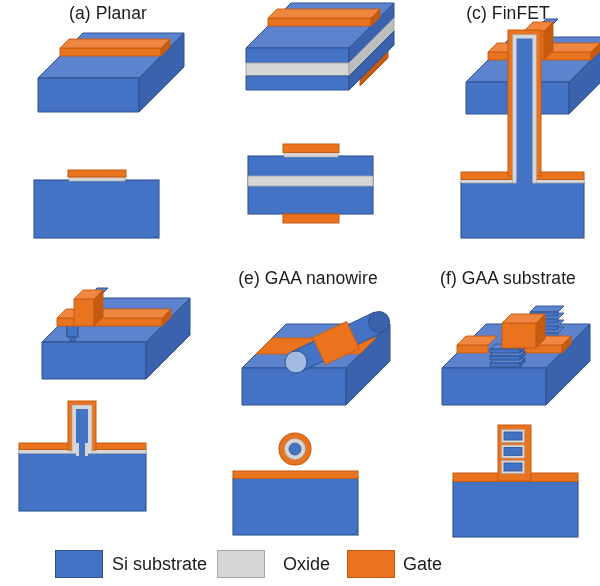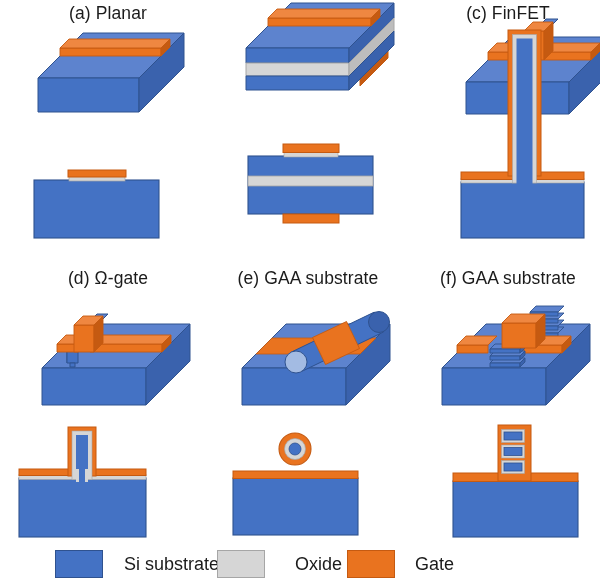--- a/index.html
+++ b/index.html
@@ -6,21 +6,21 @@
   .page{width:600px;height:586px;background:var(--background,#fff);position:relative;
         font-family:"Liberation Sans",sans-serif;color:var(--text,#1b1b1b);overflow:hidden;}
   .grid{display:grid;grid-template-columns:repeat(3,200px);grid-template-rows:265px 276px;}
   .panel{position:relative;padding-left:16px;}
   .panel-title{height:26px;line-height:26px;text-align:center;font-size:17.5px;
                letter-spacing:0.1px;color:var(--text,#1b1b1b);white-space:nowrap;}
   svg.fig{display:block;overflow:visible;}
   polygon,rect.sh,circle.sh{stroke-linejoin:round;}
   .legend{height:45px;position:relative;}
   .legend-swatch{position:absolute;top:9px;width:48px;height:28px;border:1.3px solid #888;box-sizing:border-box;}
-  .legend-label{position:absolute;top:9px;height:28px;line-height:28px;font-size:18px;margin-left:12px;}
+  .legend-label{position:absolute;top:9px;height:28px;line-height:28px;font-size:18px;}
 </style>
 </head>
 <body>
 
 <div class="page">
   <div class="grid">
 
     <div class="panel">
       <div class="panel-title">(a) Planar</div>
       <svg class="fig" width="200" height="239" viewBox="0 0 200 239">
@@ -97,21 +97,20 @@
           <rect x="45" y="152.5" width="123" height="4.5" fill="var(--oxide)" stroke="var(--oxide-stroke)" stroke-width="0.6"></rect>
           <rect x="45" y="146" width="123" height="7.5" fill="var(--gate-front)" stroke="var(--gate-stroke)" stroke-width="1"></rect>
           <rect x="92" y="4" width="33" height="146" fill="var(--gate-front)" stroke="var(--gate-stroke)" stroke-width="1"></rect>
           <rect x="96.5" y="8.5" width="24" height="148.5" fill="var(--oxide)" stroke="var(--oxide-stroke)" stroke-width="0.6"></rect>
           <rect x="100.5" y="12.5" width="16" height="150" fill="var(--si-front)"></rect>
         </g>
       </svg>
     </div>
 
     <div class="panel">
-      <div class="panel-title">(d) Ω-gate</div>
       <svg class="fig" width="200" height="250" viewBox="0 0 200 250">
         <g stroke="var(--si-stroke)" stroke-width="1">
           <polygon points="26,77 130,77 174,33 70,33" fill="var(--si-top)"></polygon>
           <polygon points="26,77 130,77 130,114 26,114" fill="var(--si-front)"></polygon>
           <polygon points="130,77 174,33 174,70 130,114" fill="var(--si-side)"></polygon>
         </g>
         <g stroke="var(--si-stroke)" stroke-width="1">
           <polygon points="51,53 51,72 81,42 81,23" fill="var(--si-side)"></polygon>
           <polygon points="51,53 62,53 92,23 81,23" fill="var(--si-top)"></polygon>
           <polygon points="51,53 62,53 62,72 51,72" fill="var(--si-front)"></polygon>
@@ -134,21 +133,21 @@
           <rect x="52" y="136" width="28" height="49" fill="var(--gate-front)" stroke="var(--gate-stroke)" stroke-width="1"></rect>
           <rect x="56" y="140" width="20" height="48.5" fill="var(--oxide)" stroke="var(--oxide-stroke)" stroke-width="0.6"></rect>
           <rect x="60" y="144" width="12" height="37" fill="var(--si-front)"></rect>
           <rect x="60" y="178" width="12" height="13" fill="var(--oxide)"></rect>
           <rect x="63" y="176" width="6" height="15" fill="var(--si-front)"></rect>
         </g>
       </svg>
     </div>
 
     <div class="panel">
-      <div class="panel-title">(e) GAA substrate</div>
+      <div class="panel-title">(e) GAA nanowire</div>
       <svg class="fig" width="200" height="250" viewBox="0 0 200 250">
         <g stroke="var(--si-stroke)" stroke-width="1">
           <polygon points="26,77 130,77 174,33 70,33" fill="var(--si-top)"></polygon>
           <polygon points="26,77 130,77 130,114 26,114" fill="var(--si-front)"></polygon>
           <polygon points="130,77 174,33 174,70 130,114" fill="var(--si-side)"></polygon>
         </g>
         <polygon points="40,63 144,63 160,47 56,47" fill="var(--gate-front)" stroke="var(--gate-stroke)" stroke-width="0.8"></polygon>
         <g>
           <polygon points="75.3,61.1 158.3,21.1 167.7,40.9 84.7,80.9" fill="var(--si-front)" stroke="var(--si-stroke)" stroke-width="1"></polygon>
           <circle cx="163" cy="31" r="10.5" fill="var(--si-side)" stroke="var(--si-stroke)" stroke-width="1"></circle>

